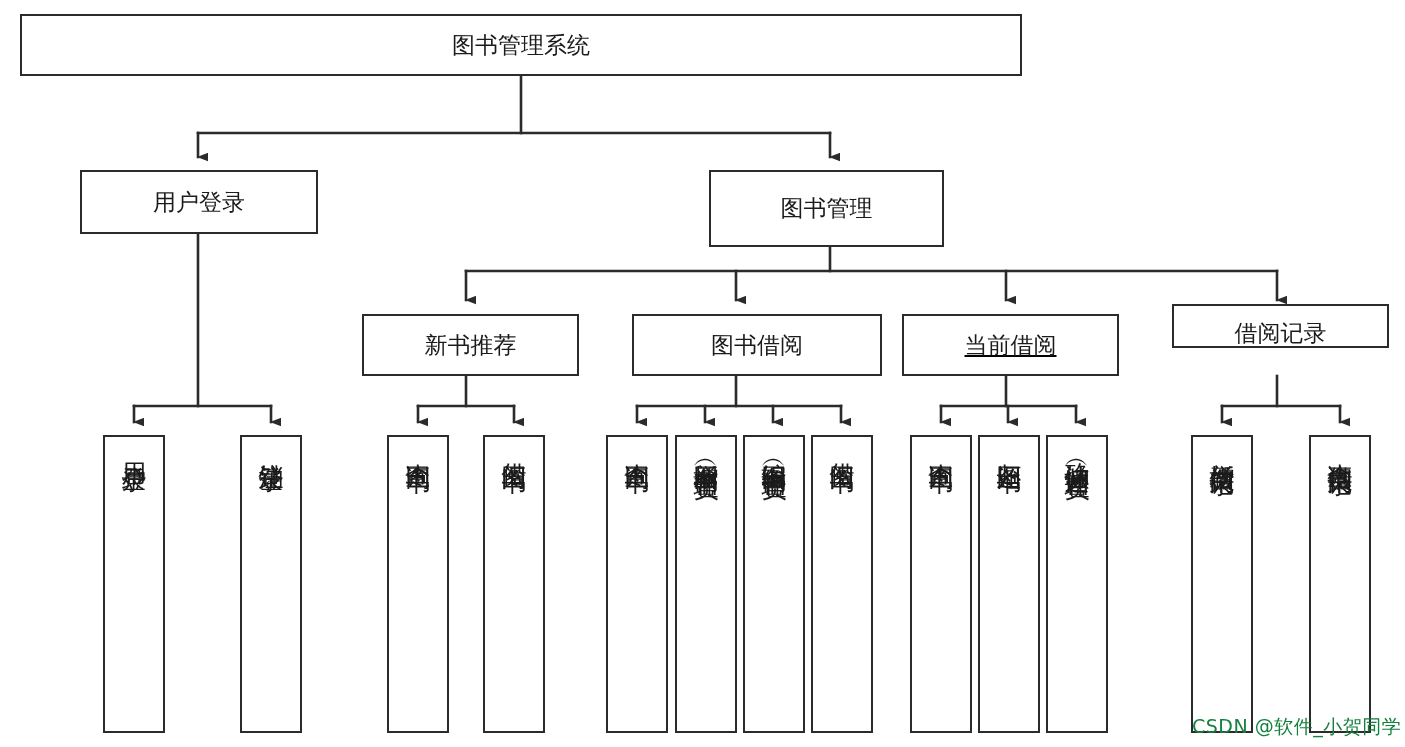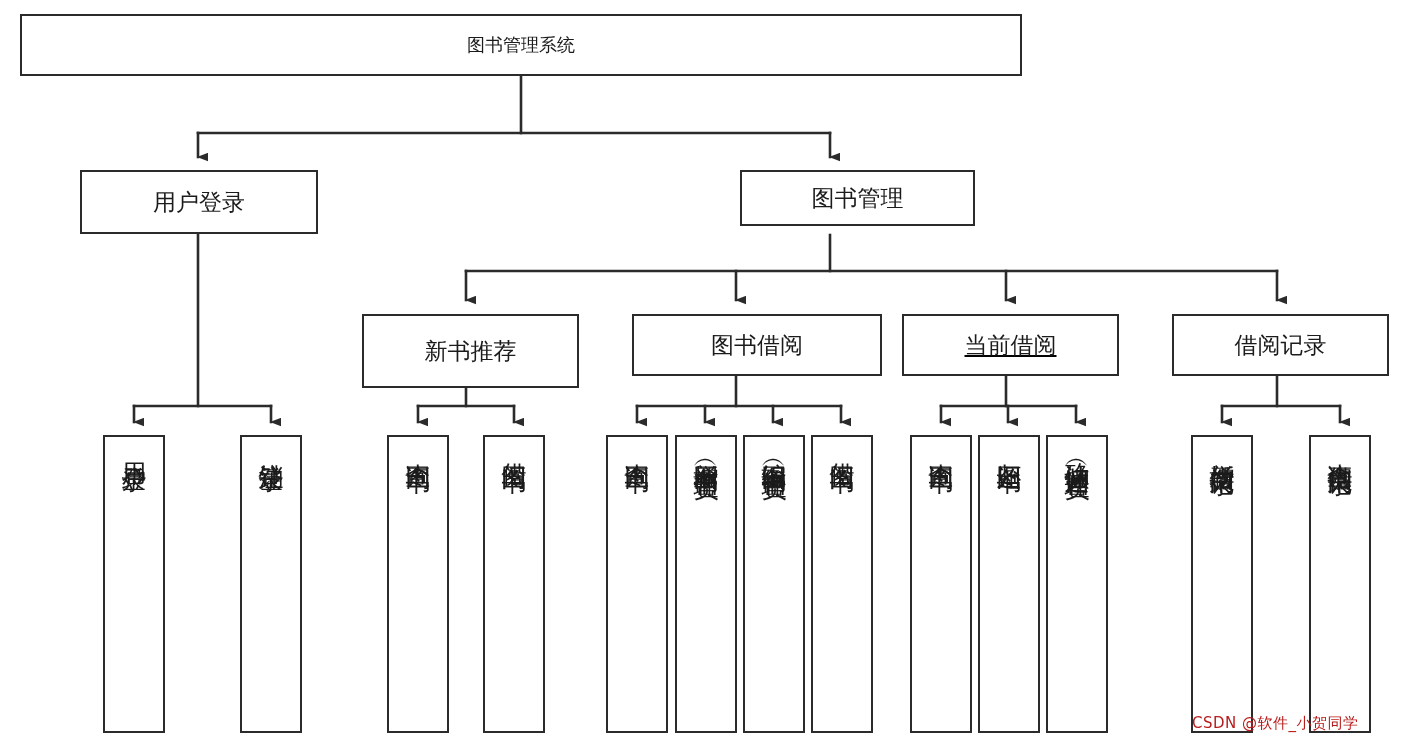--- a/index.html
+++ b/index.html
@@ -39,38 +39,38 @@
     color: #1b1b1b;
     line-height: 1.15;
     white-space: nowrap;
     text-align: center;
   }
   .node-horizontal .node-label {
     writing-mode: horizontal-tb;
     font-size: 23px;
   }
   .node-root .node-label {
-    font-size: 18px;
+    font-size: 23px;
   }
   .node-vertical {
     align-items: flex-start;
     justify-content: center;
     padding-top: 6px;
   }
   .node-vertical .node-label {
     writing-mode: vertical-rl;
     text-orientation: upright;
     font-size: 25px;
     letter-spacing: 2px;
     line-height: 1;
   }
   .watermark {
     position: absolute;
-    color: #b91c1c;
-    font-size: 15px;
+    color: #15803d;
+    font-size: 19px;
     white-space: nowrap;
     letter-spacing: 0.5px;
     pointer-events: none;
   }
 </style>
 </head>
 <body>
 
 <div id="diagram-root">
 
@@ -140,37 +140,37 @@
   </svg>
 
   <div class="node-box node-horizontal node-root" style="left:20px; top:14px; width:1002px; height:62px;">
     <span class="node-label">图书管理系统</span>
   </div>
 
   <div class="node-box node-horizontal" style="left:80px; top:170px; width:238px; height:64px;">
     <span class="node-label">用户登录</span>
   </div>
 
-  <div class="node-box node-horizontal" style="left:740px; top:170px; width:235px; height:56px;">
+  <div class="node-box node-horizontal" style="left:709px; top:170px; width:235px; height:77px;">
     <span class="node-label">图书管理</span>
   </div>
 
-  <div class="node-box node-horizontal" style="left:362px; top:314px; width:217px; height:74px;">
+  <div class="node-box node-horizontal" style="left:362px; top:314px; width:217px; height:62px;">
     <span class="node-label">新书推荐</span>
   </div>
 
   <div class="node-box node-horizontal" style="left:632px; top:314px; width:250px; height:62px;">
     <span class="node-label">图书借阅</span>
   </div>
 
   <div class="node-box node-horizontal" style="left:902px; top:314px; width:217px; height:62px;text-decoration:underline;">
     <span class="node-label">当前借阅</span>
   </div>
 
-  <div class="node-box node-horizontal" style="left:1172px; top:314px; width:217px; height:62px;">
+  <div class="node-box node-horizontal" style="left:1172px; top:304px; width:217px; height:44px;align-items:flex-end;">
     <span class="node-label">借阅记录</span>
   </div>
 
   <div class="node-box node-vertical" style="left:103px; top:435px; width:62px; height:298px;">
     <span class="node-label">用户登录</span>
   </div>
 
   <div class="node-box node-vertical" style="left:240px; top:435px; width:62px; height:298px;">
     <span class="node-label">注销登录</span>
   </div>

